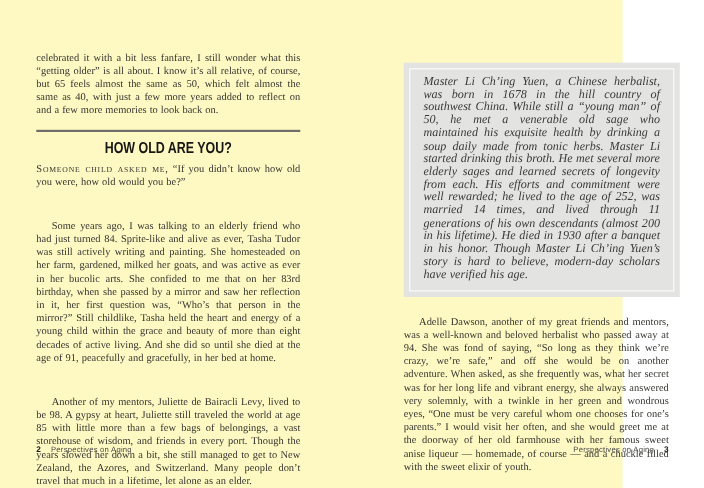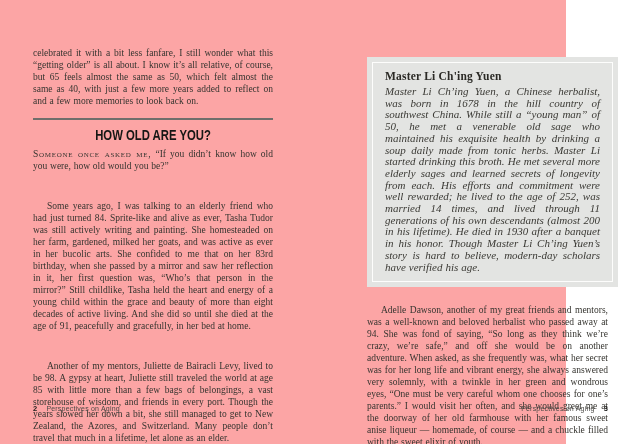--- a/index.html
+++ b/index.html
@@ -8,21 +8,21 @@
     width: 640px;
     height: 444px;
     background: #ffffff;
     overflow: hidden;
     font-family: "Liberation Serif", serif;
   }
   .spread {
     position: relative;
     width: 566px;
     height: 444px;
-    background: #fca5a5;
+    background: #fef9c3;
   }
   
   .body-para {
     margin: 0;
     font-size: 9.5px;
     line-height: 12px;
     color: #35342f;
     text-align: justify;
     word-spacing: 0.4px;
   }
@@ -118,31 +118,30 @@
 
 <div class="spread">
 
   <div class="page-left">
     <p class="body-para">celebrated it with a bit less fanfare, I still wonder what this “getting older” is all about. I know it’s all relative, of course, but 65 feels almost the same as 50, which felt almost the same as 40, with just a few more years added to reflect on and a few more memories to look back on.</p>
 
     <hr class="section-rule">
 
     <h2 class="section-heading">HOW OLD ARE YOU?</h2>
 
-    <p class="body-para"><span class="smallcaps">Someone once asked me,</span><span> “If you didn’t know how old you were, how old would you be?”</span></p>
+    <p class="body-para"><span class="smallcaps">Someone child asked me,</span><span> “If you didn’t know how old you were, how old would you be?”</span></p>
 
     <p class="body-para indent">Some years ago, I was talking to an elderly friend who had just turned 84. Sprite-like and alive as ever, Tasha Tudor was still actively writing and painting. She homesteaded on her farm, gardened, milked her goats, and was active as ever in her bucolic arts. She confided to me that on her 83rd birthday, when she passed by a mirror and saw her reflection in it, her first question was, “Who’s that person in the mirror?” Still childlike, Tasha held the heart and energy of a young child within the grace and beauty of more than eight decades of active living. And she did so until she died at the age of 91, peacefully and gracefully, in her bed at home.</p>
 
     <p class="body-para indent">Another of my mentors, Juliette de Bairacli Levy, lived to be 98. A gypsy at heart, Juliette still traveled the world at age 85 with little more than a few bags of belongings, a vast storehouse of wisdom, and friends in every port. Though the years slowed her down a bit, she still managed to get to New Zealand, the Azores, and Switzerland. Many people don’t travel that much in a lifetime, let alone as an elder.</p>
   </div>
 
   <div class="page-right">
     <div class="sidebar-box">
       <div class="sidebar-inner">
-        <h3 class="sidebar-title">Master Li Ch'ing Yuen</h3>
         <p class="sidebar-body">Master Li Ch’ing Yuen, a Chinese herbalist, was born in 1678 in the hill country of southwest China. While still a “young man” of 50, he met a venerable old sage who maintained his exquisite health by drinking a soup daily made from tonic herbs. Master Li started drinking this broth. He met several more elderly sages and learned secrets of longevity from each. His efforts and commitment were well rewarded; he lived to the age of 252, was married 14 times, and lived through 11 generations of his own descendants (almost 200 in his lifetime). He died in 1930 after a banquet in his honor. Though Master Li Ch’ing Yuen’s story is hard to believe, modern-day scholars have verified his age.</p>
       </div>
     </div>
 
     <p class="body-para indent">Adelle Dawson, another of my great friends and mentors, was a well-known and beloved herbalist who passed away at 94. She was fond of saying, “So long as they think we’re crazy, we’re safe,” and off she would be on another adventure. When asked, as she frequently was, what her secret was for her long life and vibrant energy, she always answered very solemnly, with a twinkle in her green and wondrous eyes, “One must be very careful whom one chooses for one’s parents.” I would visit her often, and she would greet me at the doorway of her old farmhouse with her famous sweet anise liqueur — homemade, of course — and a chuckle filled with the sweet elixir of youth.</p>
   </div>
 
   <div class="footer footer-left">
     <span class="page-num">2</span><span class="running-title">Perspectives on Aging</span>
   </div>

